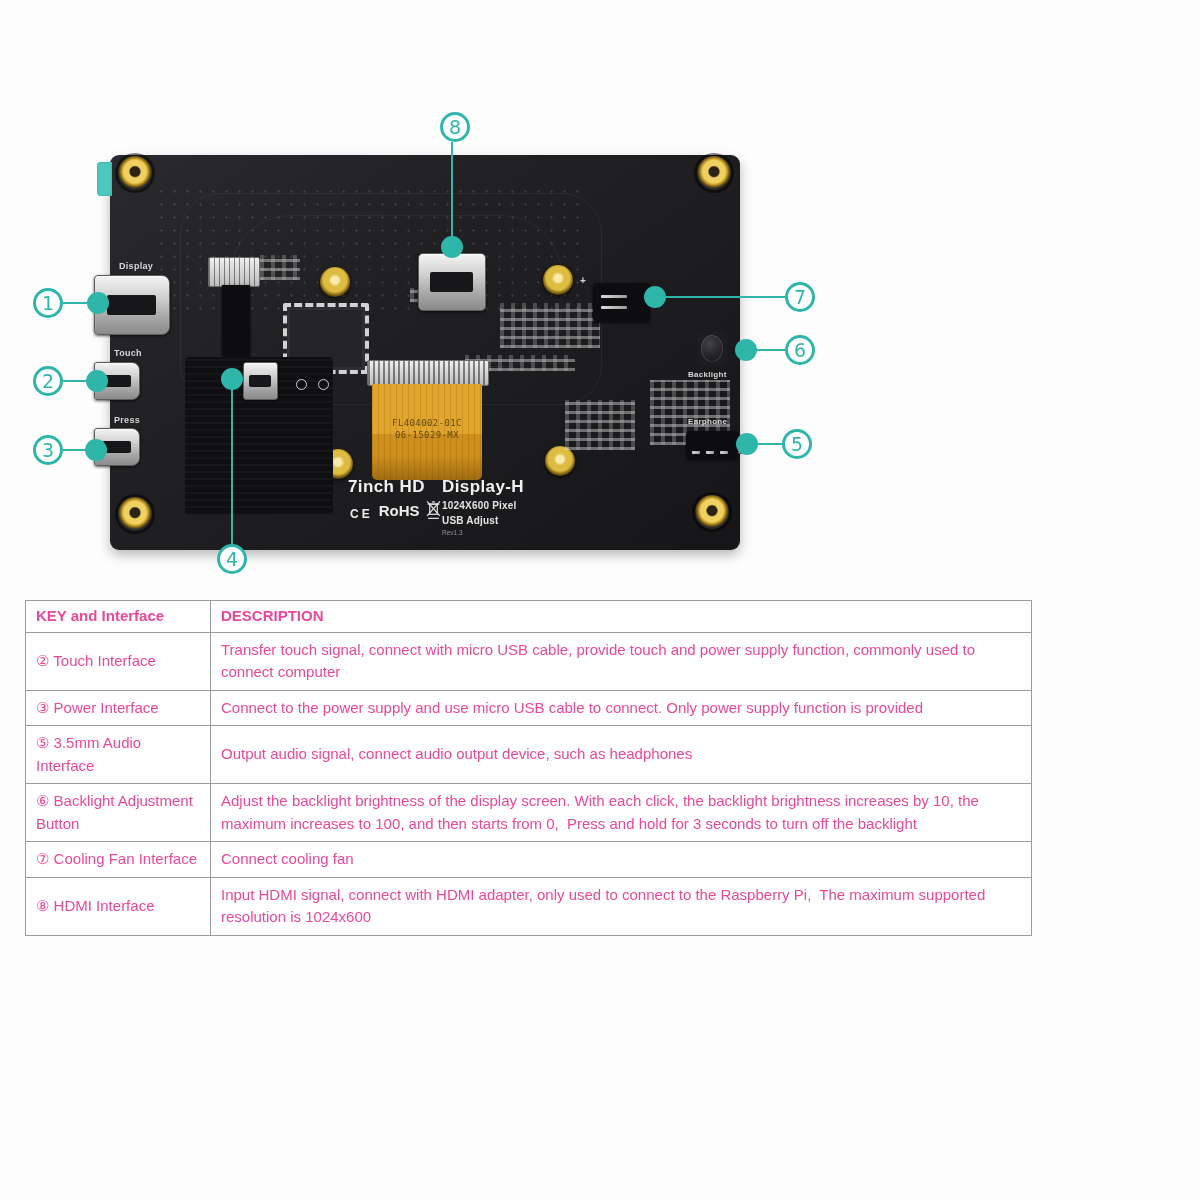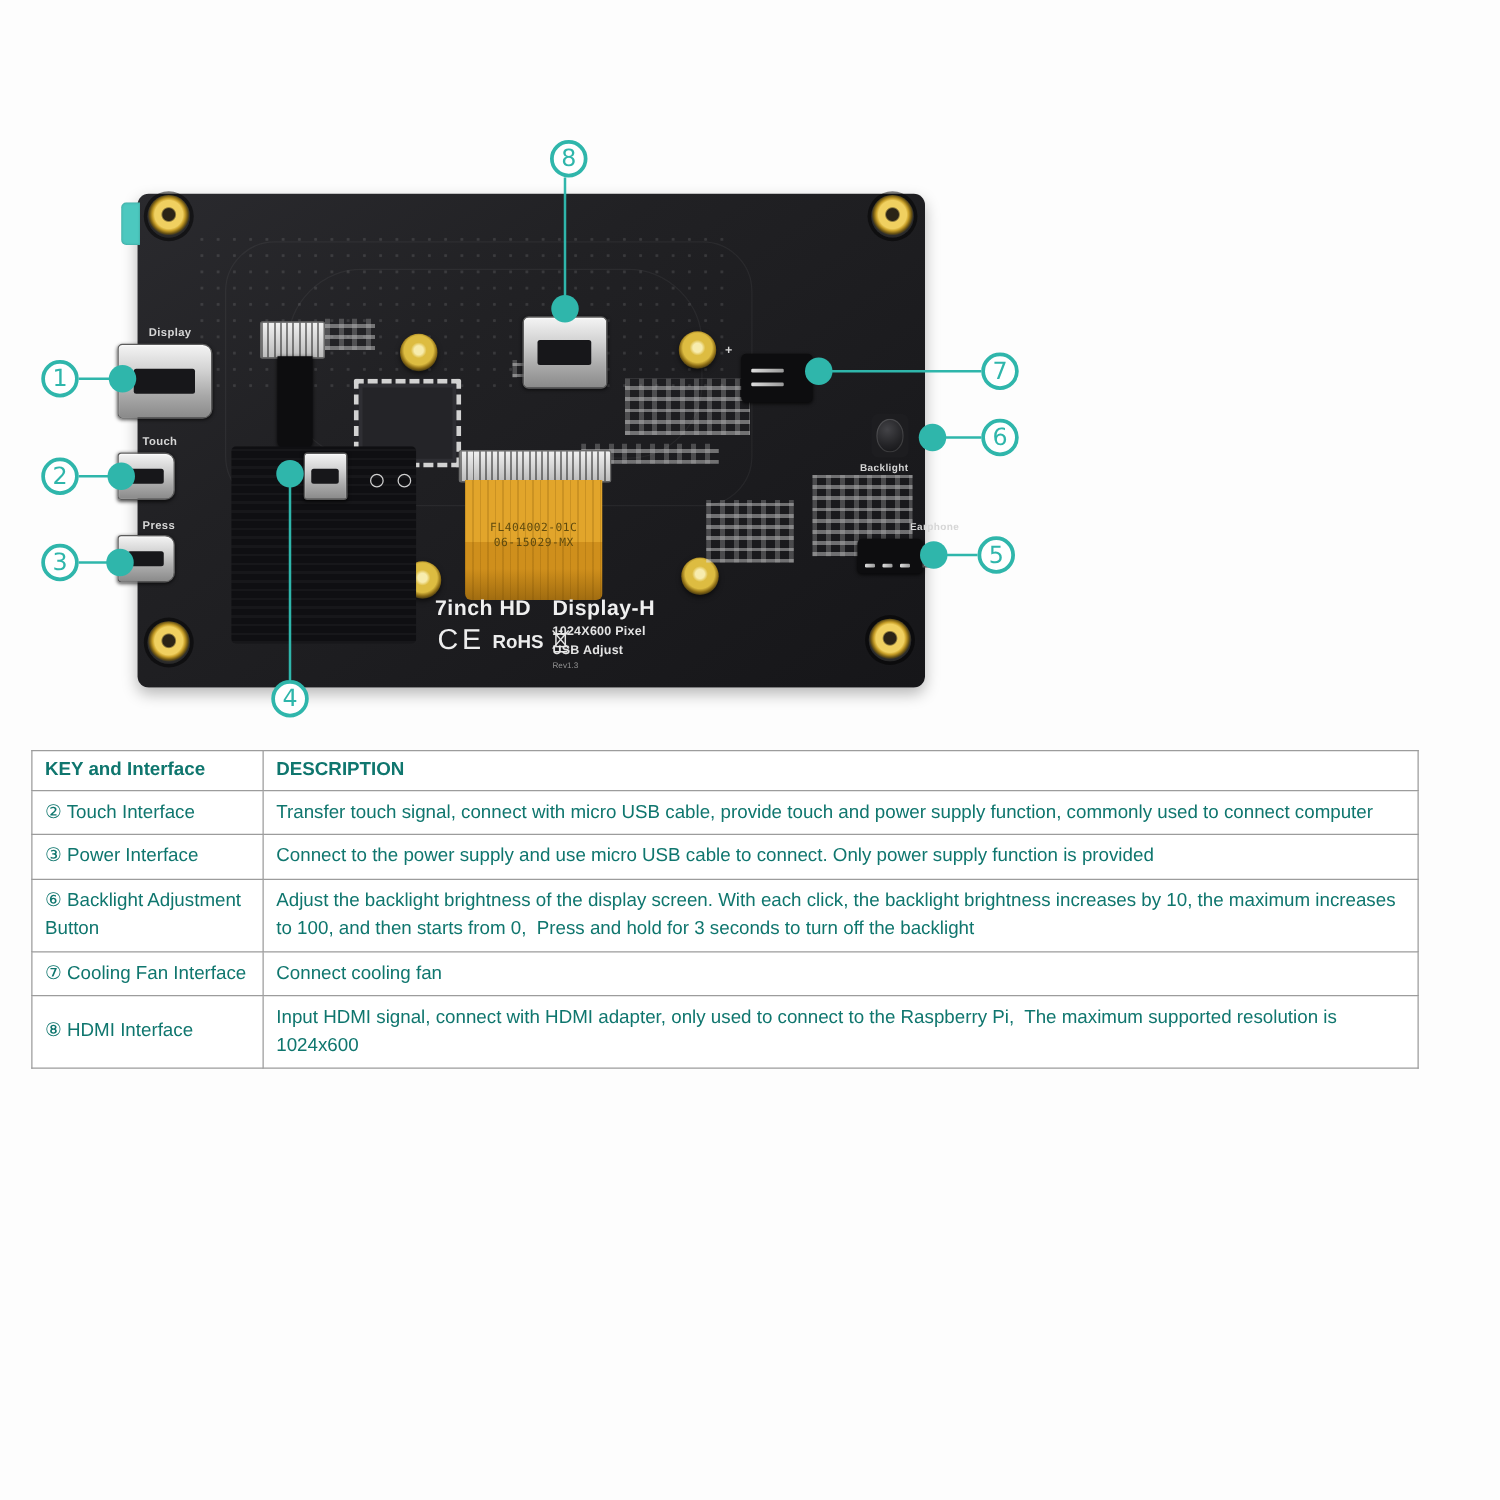--- a/index.html
+++ b/index.html
@@ -49,33 +49,33 @@
   .bl-btn{background:#1d1d20;border-radius:6px;}
   .bl-btn::after{content:"";position:absolute;inset:4px;border-radius:50%;
        background:radial-gradient(circle at 40% 32%,#434347,#242427 55%,#101012 100%);
        box-shadow:inset 0 0 0 1px rgba(255,255,255,.14);}
   .nozzle{background:linear-gradient(180deg,#e3e3e3,#8c8c8c);border-radius:0 3px 3px 0;border:1px solid #555;}
   .sslabel{position:absolute;color:#d6d6d6;font-size:9px;font-weight:600;letter-spacing:.3px;}
   .print-main{position:absolute;font-size:17px;font-weight:700;color:#f0f0f0;letter-spacing:.4px;}
   .print-sub{position:absolute;font-size:10px;font-weight:700;color:#e4e4e4;letter-spacing:.2px;}
   .print-rev{position:absolute;font-size:6.5px;color:#939393;}
   .cert{position:absolute;display:flex;align-items:flex-end;gap:6px;color:#ededed;}
-  .cert .ce{font-size:23px;font-weight:400;letter-spacing:3px;line-height:1;}
+  .cert .ce{font-size:12px;font-weight:700;letter-spacing:3px;line-height:1;}
   .cert .rohs{font-size:15px;font-weight:700;line-height:1.2;}
 
   
   .co-line{position:absolute;background:var(--accent);}
   .co-dot{position:absolute;width:22px;height:22px;border-radius:50%;background:var(--accent);}
   .co-circle{position:absolute;width:30px;height:30px;box-sizing:border-box;border:3px solid var(--accent);
        border-radius:50%;background:#fff;color:var(--accent);font-size:19px;font-weight:500;
        text-align:center;line-height:24px;font-family:"DejaVu Sans",sans-serif;}
 
   
-  table.spec{position:absolute;left:25px;top:600px;width:1110px;border-collapse:collapse;
-       font-size:15px;color:#0f766e;table-layout:fixed;background:#fff;}
+  table.spec{position:absolute;left:25px;top:600px;width:1007px;border-collapse:collapse;
+       font-size:15px;color:#ec4899;table-layout:fixed;background:#fff;}
   table.spec th,table.spec td{border:1px solid #9c9c9c;padding:6px 10px;line-height:1.5;
        vertical-align:middle;text-align:left;}
   table.spec th{font-weight:700;padding:4px 10px;}
   col.key{width:185px;}
 </style>
 </head>
 <body>
 
 <div class="stage">
 
@@ -134,21 +134,21 @@
 
     <div class="sslabel" style="left:470px;top:120px;font-size:10px;">+</div>
     <div class="abs darkpart" style="left:483px;top:128px;width:57px;height:39px;">
       <div class="fan-pin" style="left:8px;top:12px;width:26px;"></div>
       <div class="fan-pin" style="left:8px;top:23px;width:26px;"></div>
     </div>
 
     <div class="abs bl-btn" style="left:587px;top:176px;width:30px;height:35px;"></div>
     <div class="sslabel" style="left:578px;top:215px;font-size:8px;">Backlight</div>
 
-    <div class="sslabel" style="left:578px;top:262px;font-size:8px;margin-left:40px;">Earphone</div>
+    <div class="sslabel" style="left:578px;top:262px;font-size:8px;">Earphone</div>
     <div class="abs darkpart" style="left:576px;top:276px;width:52px;height:28px;">
       <div class="fan-pin" style="left:6px;top:20px;width:8px;"></div>
       <div class="fan-pin" style="left:20px;top:20px;width:8px;"></div>
       <div class="fan-pin" style="left:34px;top:20px;width:8px;"></div>
     </div>
     <div class="abs nozzle" style="left:628px;top:282px;width:11px;height:15px;"></div>
 
     <div class="print-main" style="left:238px;top:322px;">7inch HD</div>
     <div class="print-main" style="left:332px;top:322px;">Display-H</div>
     <div class="print-sub" style="left:332px;top:345px;">1024X600 Pixel</div>
@@ -216,20 +216,24 @@
     <tbody>
       <tr>
         <td>② Touch Interface</td>
         <td>Transfer touch signal, connect with micro USB cable, provide touch and power supply function, commonly used to connect computer</td>
       </tr>
       <tr>
         <td>③ Power Interface</td>
         <td>Connect to the power supply and use micro USB cable to connect. Only power supply function is provided</td>
       </tr>
       <tr>
+        <td>⑤ 3.5mm Audio Interface</td>
+        <td>Output audio signal, connect audio output device, such as headphones</td>
+      </tr>
+      <tr>
         <td>⑥ Backlight Adjustment Button</td>
         <td>Adjust the backlight brightness of the display screen. With each click, the backlight brightness increases by 10, the maximum increases to 100, and then starts from 0,&nbsp; Press and hold for 3 seconds to turn off the backlight</td>
       </tr>
       <tr>
         <td>⑦ Cooling Fan Interface</td>
         <td>Connect cooling fan</td>
       </tr>
       <tr>
         <td>⑧ HDMI Interface</td>
         <td>Input HDMI signal, connect with HDMI adapter, only used to connect to the Raspberry Pi,&nbsp; The maximum supported resolution is 1024x600</td>

